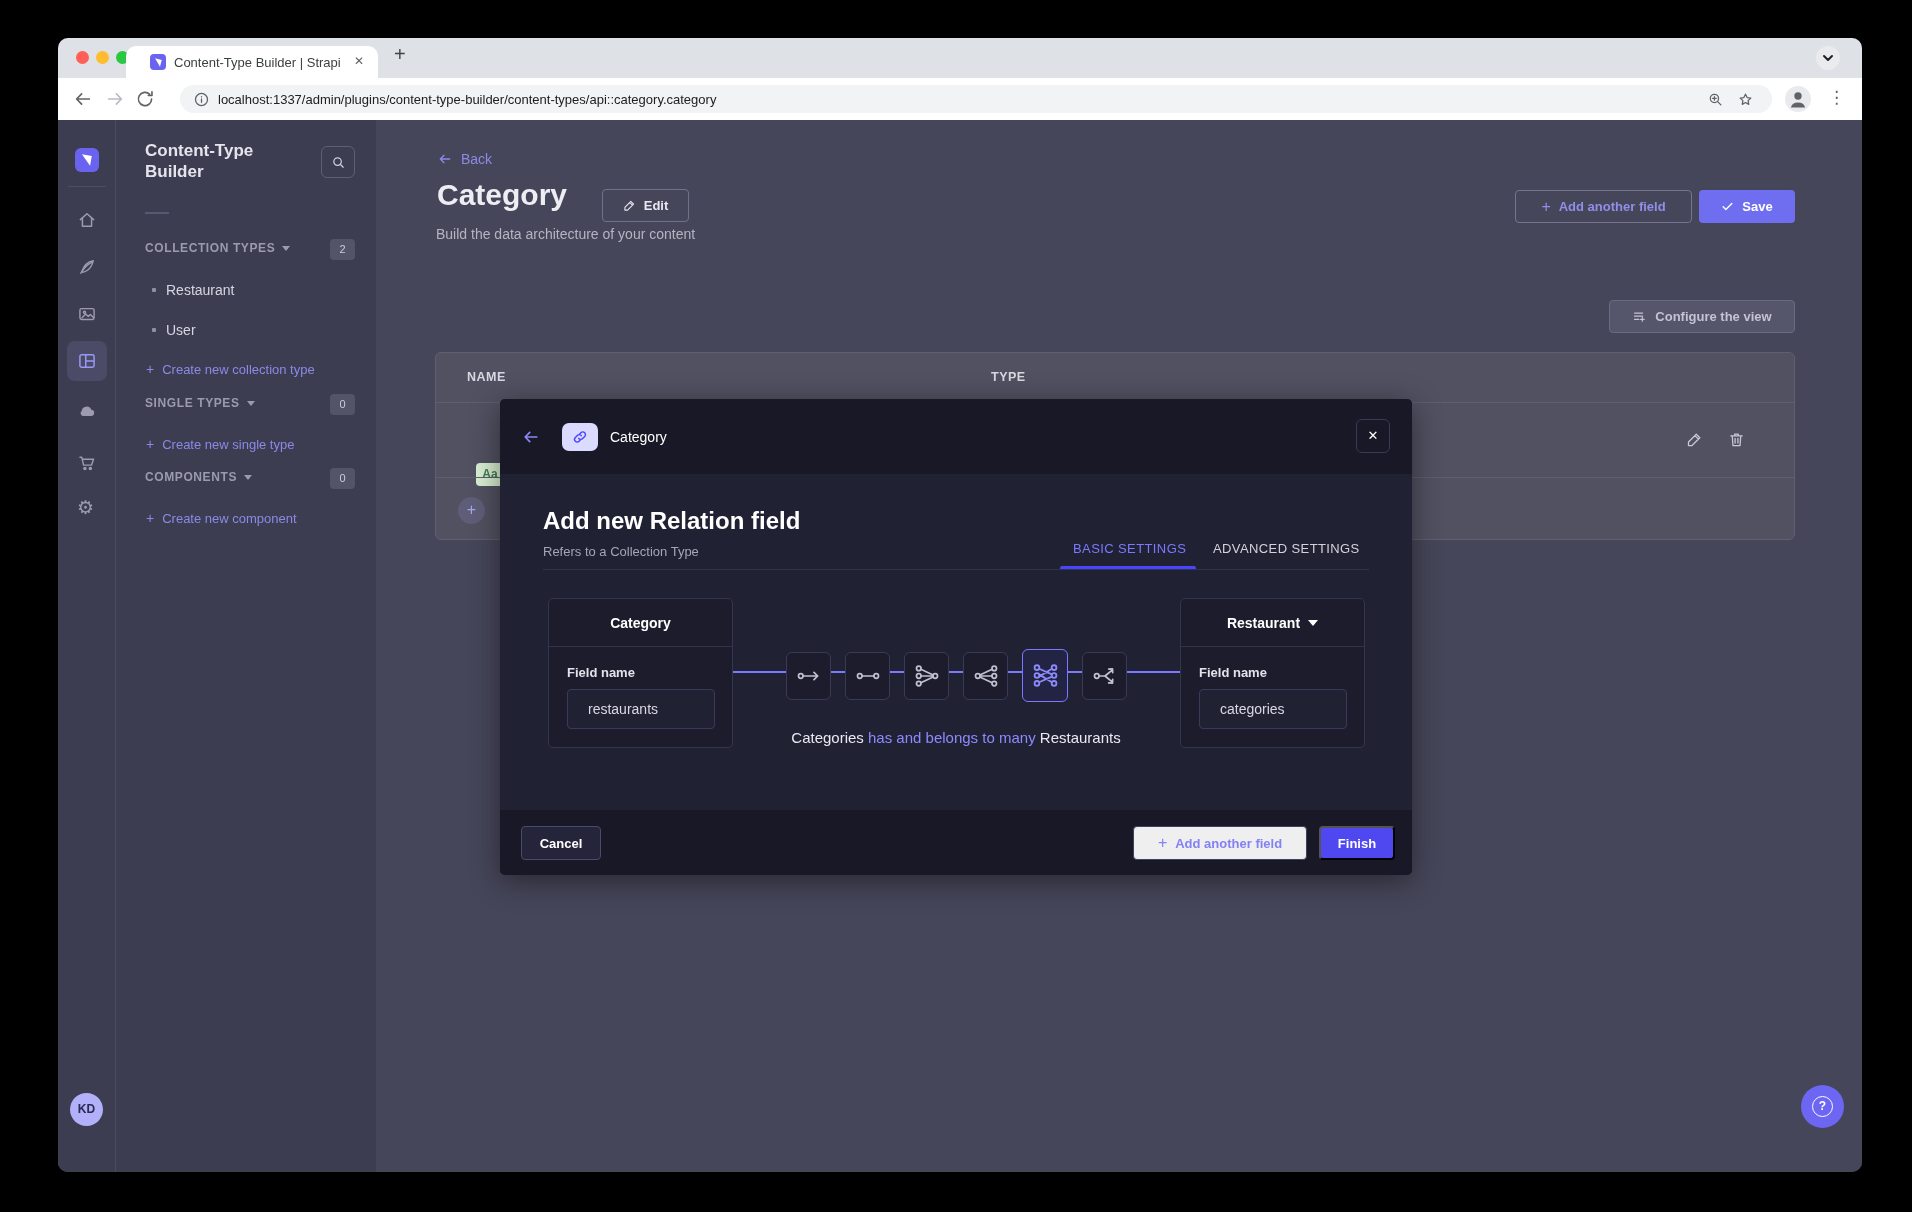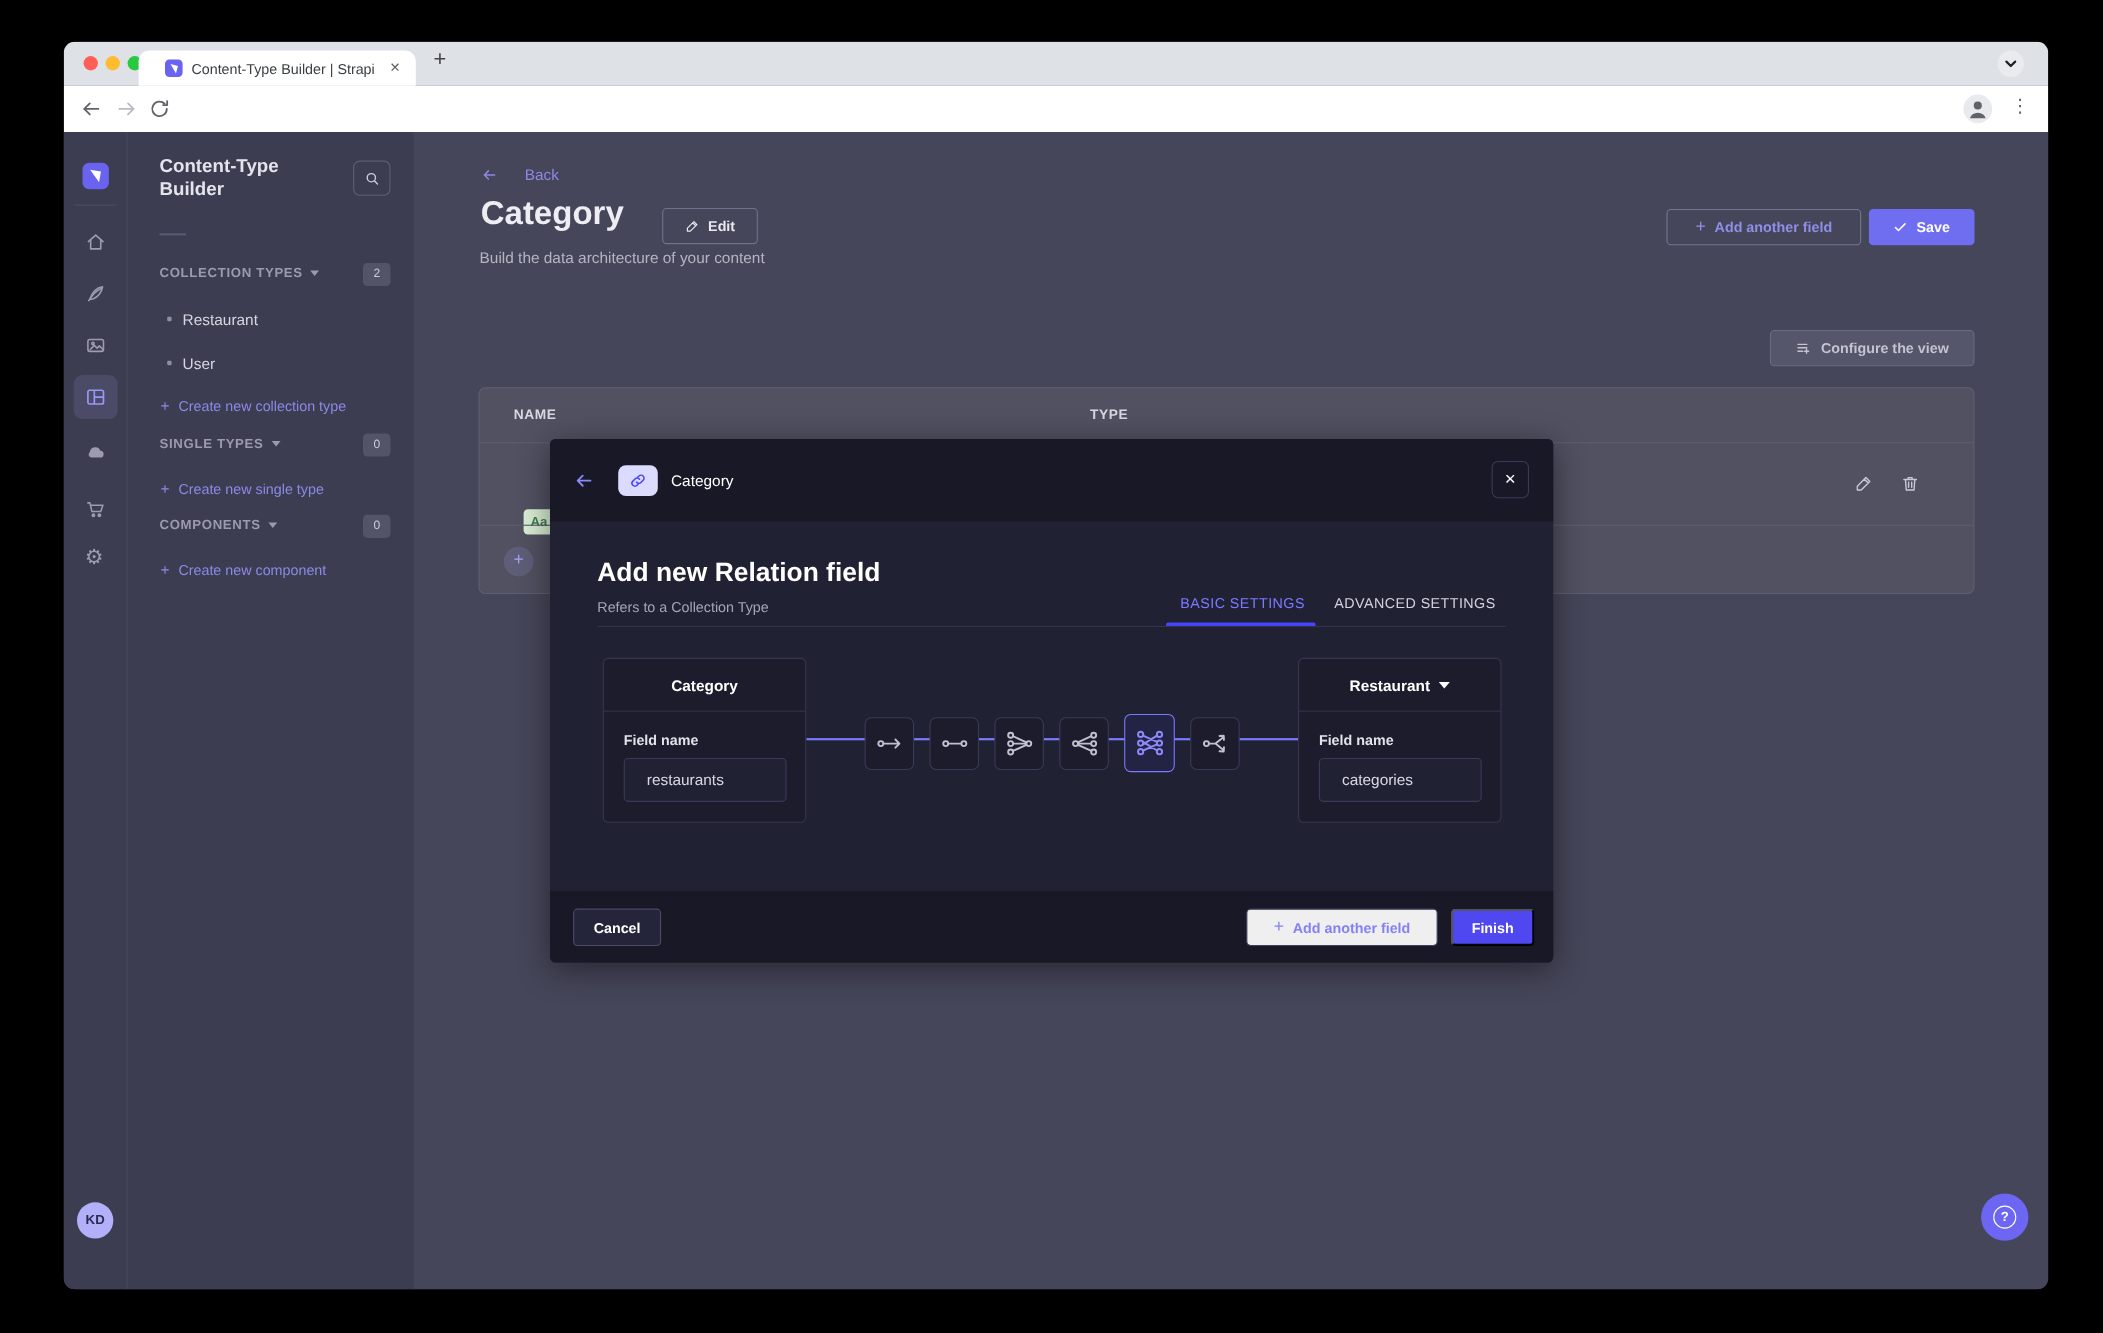--- a/index.html
+++ b/index.html
@@ -113,20 +113,34 @@
     <svg class="nav-ic" style="left:14px" viewBox="0 0 24 24" fill="none" stroke="currentColor" stroke-width="1.8" stroke-linecap="round" stroke-linejoin="round">
         <path d="M19 12H5M10.5 6.5L5 12l5.5 5.5"></path>
       </svg>
     <svg class="nav-ic" style="left:46px;color:#b8bcc2" viewBox="0 0 24 24" fill="none" stroke="currentColor" stroke-width="1.8" stroke-linecap="round" stroke-linejoin="round">
         <path d="M5 12h14M13.5 6.5L19 12l-5.5 5.5"></path>
       </svg>
     <svg class="nav-ic" style="left:76px" viewBox="0 0 24 24" fill="none" stroke="currentColor" stroke-width="1.8" stroke-linecap="round" stroke-linejoin="round">
         <path d="M19.2 12a7.2 7.2 0 1 1-2.1-5.1"></path>
         <path d="M19.6 4.2v4h-4"></path>
       </svg>
+    <div class="urlpill">
+      <svg class="chip" style="position:absolute;left:13px;top:6px" width="17" height="17" viewBox="0 0 24 24" fill="none" stroke="currentColor" stroke-width="1.8" stroke-linecap="round">
+          <circle cx="12" cy="12" r="8.5"></circle>
+          <path d="M12 8.1v.2M12 11.2V16"></path>
+        </svg>
+      <div class="url-text">localhost:1337/admin/plugins/content-type-builder/content-types/api::category.category</div>
+      <svg class="chip" style="position:absolute;left:1527px;top:6px" width="17" height="17" viewBox="0 0 24 24" fill="none" stroke="currentColor" stroke-width="1.8" stroke-linecap="round">
+          <circle cx="10.5" cy="10.5" r="5.8"></circle>
+          <path d="M15 15l4.6 4.6M8 10.5h5M10.5 8v5"></path>
+        </svg>
+      <svg class="chip" style="position:absolute;left:1557px;top:6px" width="17" height="17" viewBox="0 0 24 24" fill="none" stroke="currentColor" stroke-width="1.8" stroke-linejoin="round">
+          <path d="M12 4.5l2.3 4.8 5.2.7-3.8 3.6.9 5.2L12 16.3 7.4 18.8l.9-5.2L4.5 10l5.2-.7z"></path>
+        </svg>
+    </div>
     <div style="position:absolute;left:1727px;top:8px;width:26px;height:26px;border-radius:50%;background:#e8eaed">
       <svg width="26" height="26" viewBox="0 0 24 24" fill="#5f6368">
           <circle cx="12" cy="9.2" r="3.4"></circle>
           <path d="M5.5 19.8a6.6 5.6 0 0 1 13 0z"></path>
         </svg>
     </div>
     <div style="position:absolute;left:1770px;top:9px;font-size:17px;color:#5f6368">⋮</div>
   </div>
 
   <div class="app">
@@ -185,21 +199,21 @@
 
       <div class="sec-label" style="top:276px"><span>SINGLE TYPES</span><span class="chev"></span></div>
       <div class="badge" style="top:274px">0</div>
       <div class="create" style="top:316px"><span class="plus">+</span><span>Create new single type</span></div>
 
       <div class="sec-label" style="top:350px"><span>COMPONENTS</span><span class="chev"></span></div>
       <div class="badge" style="top:348px">0</div>
       <div class="create" style="top:390px"><span class="plus">+</span><span>Create new component</span></div>
     </div>
 
-    <div class="back btn" style="gap:24px">
+    <div class="back btn" style="gap:8px">
       <svg width="16" height="16" viewBox="0 0 24 24" fill="none" stroke="currentColor" stroke-width="2" stroke-linecap="round" stroke-linejoin="round">
           <path d="M19 12H5M10.5 6.5L5 12l5.5 5.5"></path>
         </svg>
       <span>Back</span>
     </div>
     <div class="h1">Category</div>
     <div class="edit-btn btn">
       <svg width="13" height="13" viewBox="0 0 24 24" fill="none" stroke="currentColor" stroke-width="2" stroke-linejoin="round">
           <path d="M14.5 4.5l5 5L8.5 20.5H3.5v-5zM12.5 6.5l5 5"></path>
         </svg>
@@ -325,20 +339,25 @@
             <path d="M6.3 6l11.4 5M6.3 13l11.4-7M6.3 11l11.4 7M6.3 18l11.4-5"></path>
           </svg>
       </div>
       <div class="rel-btn" style="left:582px">
         <svg width="26" height="26" viewBox="0 0 24 24" fill="none" stroke="currentColor" stroke-width="1.6" stroke-linecap="round" stroke-linejoin="round">
             <circle cx="4.4" cy="12" r="2.1"></circle>
             <path d="M6.6 12h5.4M12 12l6.6-5.4M12 12l6.6 5.4M15.4 5.6l3.5-.2.2 3.5M15.4 18.4l3.5.2.2-3.5"></path>
           </svg>
       </div>
 
+      <div class="sentence">
+        <span>Categories</span>
+        <span class="rel">has and belongs to many</span>
+        <span>Restaurants</span>
+      </div>
 
       <div class="m-foot">
         <button class="cancel">Cancel</button>
         <button class="add-f btn">
           <span style="font-size:16px;font-weight:400">+</span>
           <span>Add another field</span>
         </button>
         <button class="finish">Finish</button>
       </div>
     </div>

